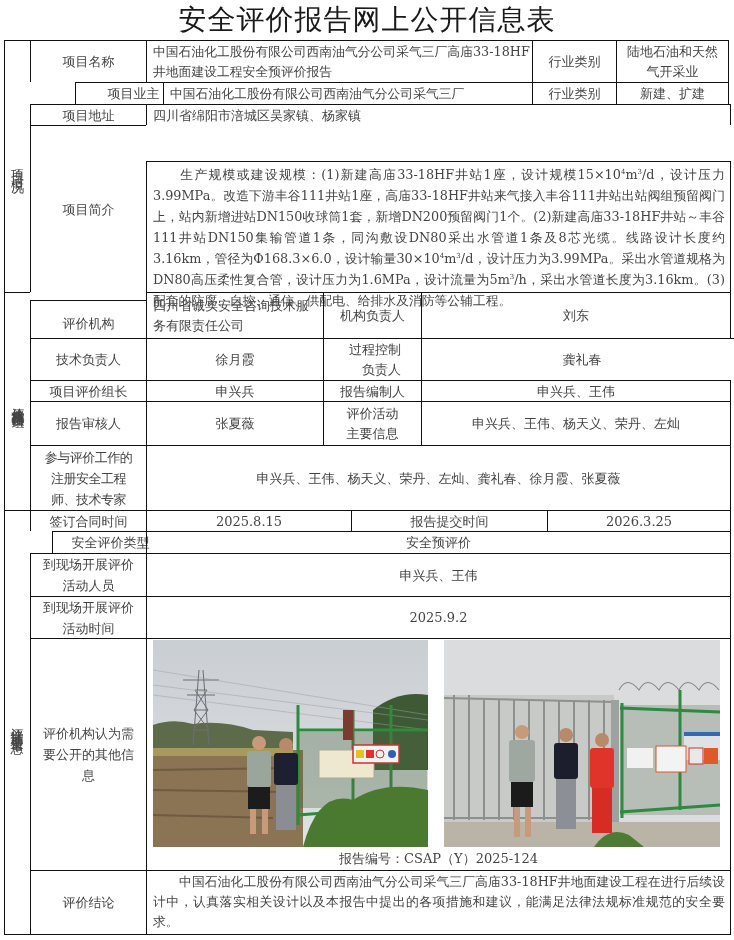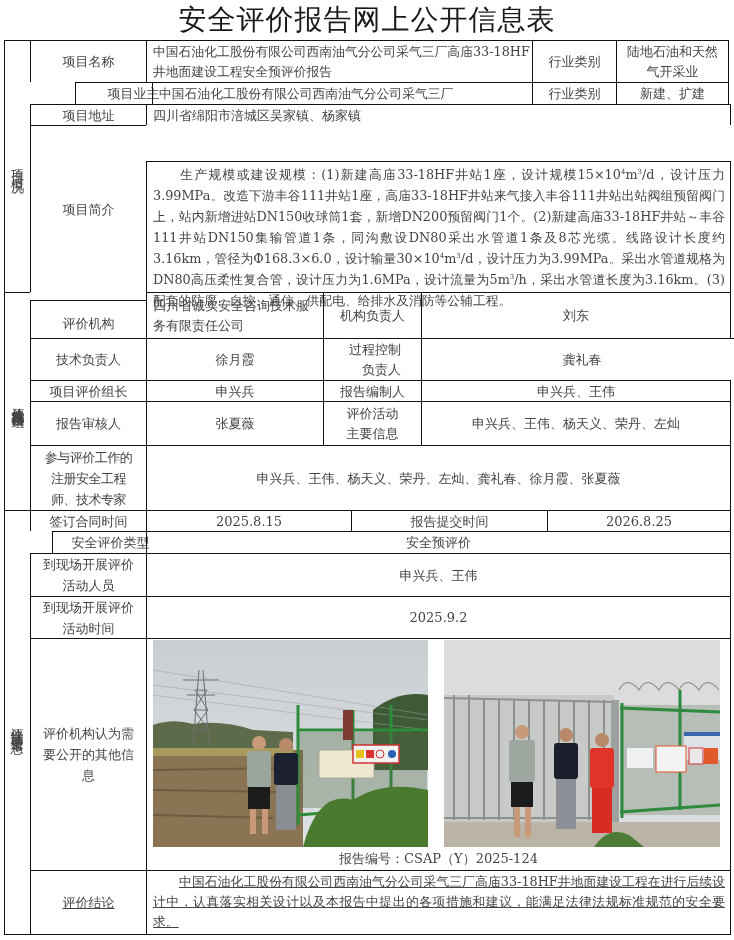--- a/index.html
+++ b/index.html
@@ -7,21 +7,21 @@
          font-family: "DejaVu Serif", "Liberation Serif", serif; color: #3a3a3a; }
   .title { position: absolute; left: 0; top: 0; width: 734px; height: 40px; text-align: center;
            font-size: 28px; line-height: 40px; color: #1a1a1a; letter-spacing: 1px;
            font-family: "DejaVu Sans", "Liberation Sans", sans-serif; font-weight: normal; }
   .cell { position: absolute; box-sizing: border-box; display: flex; align-items: center;
           justify-content: center; text-align: center; font-size: 13px; line-height: 21px;
           color: #444; }
   .bl { border-left: 1.5px solid #111; }
   .bt { border-top: 1.5px solid #111; }
   .br { border-right: 1.5px solid #111; }
-  .bb { border-bottom: 1.5px solid #111; text-decoration: underline; }
+  .bb { border-bottom: 1.5px solid #111; }
   .left { justify-content: flex-start; text-align: left; padding-left: 6px; }
   .vert { writing-mode: vertical-rl; text-orientation: upright; letter-spacing: 4px;
           justify-content: center; align-items: center; font-size: 13px; }
   .para { display: block; text-align: justify; padding: 2px 5px 0 6px; font-size: 12.8px; line-height: 21px; }
   .para .indent { display: inline-block; width: 26px; }
   sup { font-size: 7px; line-height: 0; }
   .photo { position: absolute; overflow: hidden; }
   .caption { position: absolute; text-align: center; font-size: 13px; color: #444; }
 </style>
 </head>
@@ -30,21 +30,21 @@
 <div class="title">安全评价报告网上公开信息表</div>
 
 <div class="cell vert bl bt" style="left:4px; top:40px; width:26px; height:252px;">项目概况</div>
 
 <div class="cell bl bt" style="left:30px; top:40px; width:116px; height:42px;">项目名称</div>
 <div class="cell left bl bt" style="left:146px; top:40px; width:386px; height:42px; padding-right:2px; font-size:12.8px; line-height:20px;">中国石油化工股份有限公司西南油气分公司采气三厂高庙33-18HF井地面建设工程安全预评价报告</div>
 <div class="cell bl bt" style="left:532px; top:40px; width:84px; height:42px;">行业类别</div>
 <div class="cell bl bt br" style="left:616px; top:40px; width:113px; height:42px; padding:0 4px; line-height:20px;">陆地石油和天然气开采业</div>
 
 <div class="cell bl bt" style="left:42px; top:82px; width:116px; height:22px;margin-left:33px;">项目业主</div>
-<div class="cell left bl bt" style="left:152px; top:82px; width:386px; height:22px; font-size:12.8px;">中国石油化工股份有限公司西南油气分公司采气三厂</div>
+<div class="cell left bl bt" style="left:163px; top:82px; width:386px; height:22px; font-size:12.8px;">中国石油化工股份有限公司西南油气分公司采气三厂</div>
 <div class="cell bl bt" style="left:532px; top:82px; width:84px; height:22px;">行业类别</div>
 <div class="cell bl bt br" style="left:616px; top:82px; width:113px; height:22px;">新建、扩建</div>
 
 <div class="cell bl bt" style="left:30px; top:104px; width:116px; height:21px;">项目地址</div>
 <div class="cell left bl bt br" style="left:146px; top:104px; width:585px; height:21px;">四川省绵阳市涪城区吴家镇、杨家镇</div>
 
 <div class="cell bl bt" style="left:30px; top:125px; width:116px; height:167px;">项目简介</div>
 <div class="cell para bl bt br" style="left:146px; top:125px; width:585px; height:167px;margin-top:36px;">
   <span class="indent"></span><span>生产规模或建设规模：(1)新建高庙33-18HF井站1座，设计规模15×10</span><sup>4</sup><span>m</span><sup>3</sup><span>/d，设计压力3.99MPa。改造下游丰谷111井站1座，高庙33-18HF井站来气接入丰谷111井站出站阀组预留阀门上，站内新增进站DN150收球筒1套，新增DN200预留阀门1个。(2)新建高庙33-18HF井站～丰谷111井站DN150集输管道1条，同沟敷设DN80采出水管道1条及8芯光缆。线路设计长度约3.16km，管径为Φ168.3×6.0，设计输量30×10</span><sup>4</sup><span>m</span><sup>3</sup><span>/d，设计压力为3.99MPa。采出水管道规格为DN80高压柔性复合管，设计压力为1.6MPa，设计流量为5m</span><sup>3</sup><span>/h，采出水管道长度为3.16km。(3)配套的防腐、自控、通信、供配电、给排水及消防等公辅工程。</span>
 </div>
@@ -73,21 +73,21 @@
 
 <div class="cell bl bt" style="left:30px; top:445px; width:116px; height:65px; padding:0 8px; line-height:21px; letter-spacing:-0.5px;">参与评价工作的注册安全工程师、技术专家</div>
 <div class="cell bl bt br" style="left:146px; top:445px; width:585px; height:65px;">申兴兵、王伟、杨天义、荣丹、左灿、龚礼春、徐月霞、张夏薇</div>
 
 <div class="cell bl bt bb" style="left:4px; top:510px; width:26px; height:425px;"></div>
 <div class="cell vert" style="left:4px; top:640px; width:26px; height:170px; letter-spacing:2px;">评价活动主要信息</div>
 
 <div class="cell bl bt" style="left:30px; top:510px; width:116px; height:21px;">签订合同时间</div>
 <div class="cell bl bt" style="left:146px; top:510px; width:205px; height:21px;">2025.8.15</div>
 <div class="cell bl bt" style="left:351px; top:510px; width:196px; height:21px;">报告提交时间</div>
-<div class="cell bl bt br" style="left:547px; top:510px; width:184px; height:21px;">2026.8.25</div>
+<div class="cell bl bt br" style="left:547px; top:510px; width:184px; height:21px;">2026.3.25</div>
 
 <div class="cell bl bt" style="left:30px; top:531px; width:116px; height:22px;margin-left:22px;">安全评价类型</div>
 <div class="cell bl bt br" style="left:146px; top:531px; width:585px; height:22px;">安全预评价</div>
 
 <div class="cell bl bt" style="left:30px; top:553px; width:116px; height:43px; padding:0 12px; line-height:21px;">到现场开展评价活动人员</div>
 <div class="cell bl bt br" style="left:146px; top:553px; width:585px; height:43px;">申兴兵、王伟</div>
 
 <div class="cell bl bt" style="left:30px; top:596px; width:116px; height:42px; padding:0 12px; line-height:21px;">到现场开展评价活动时间</div>
 <div class="cell bl bt br" style="left:146px; top:596px; width:585px; height:42px;">2025.9.2</div>
 

